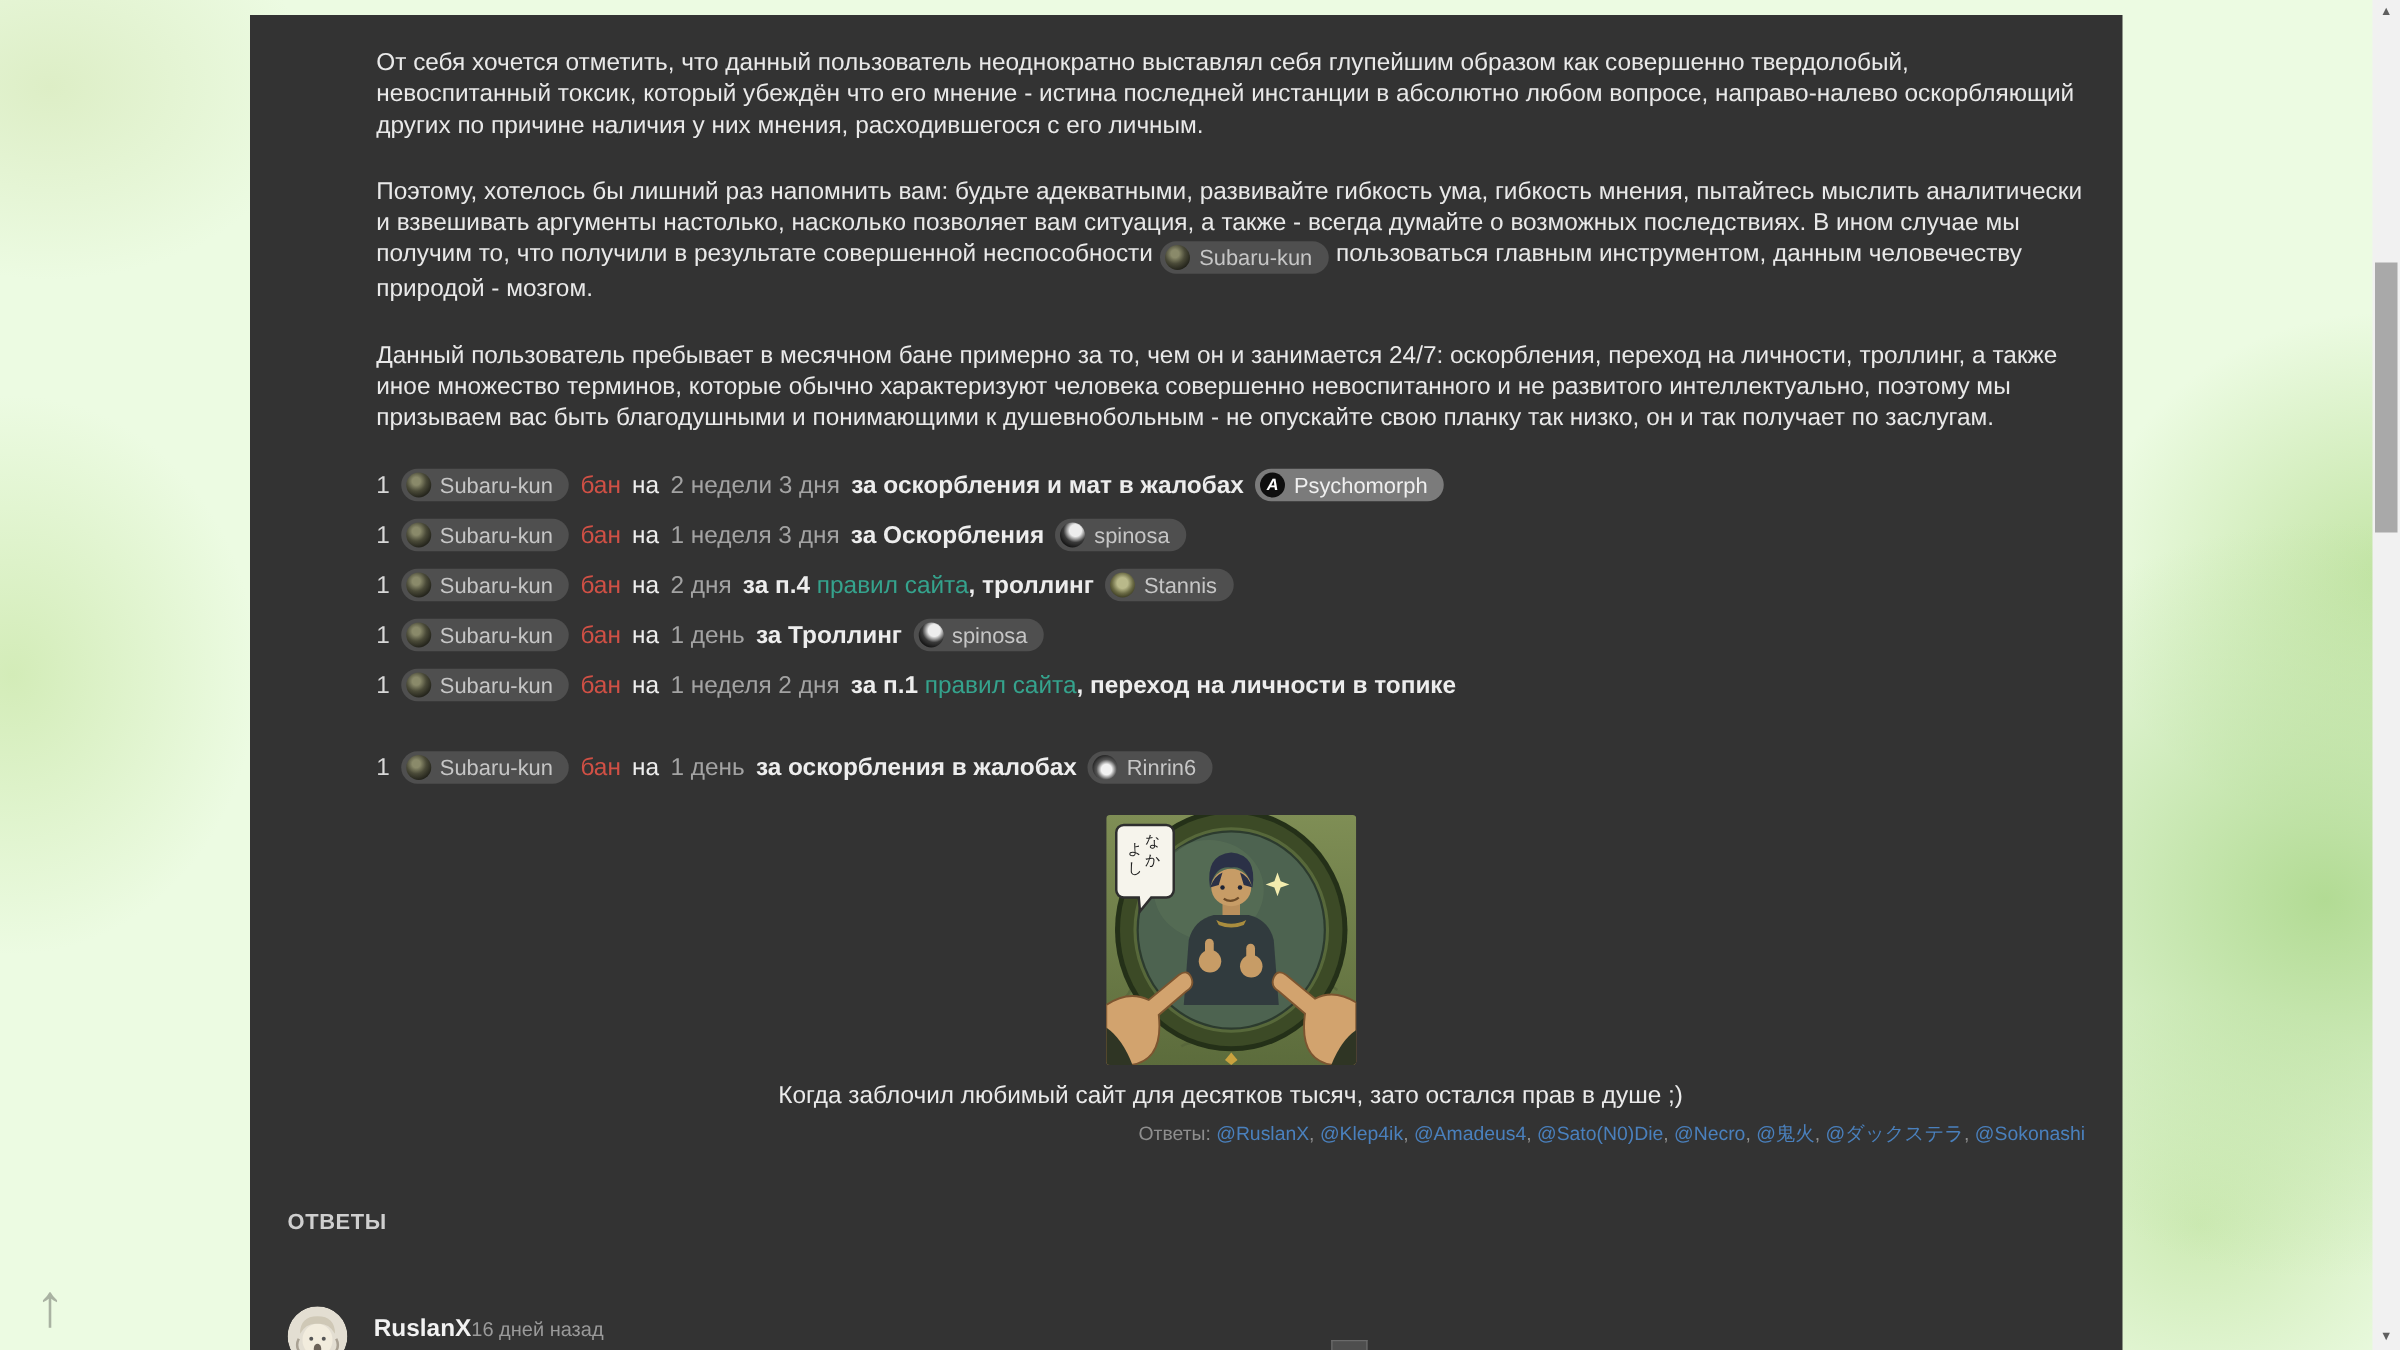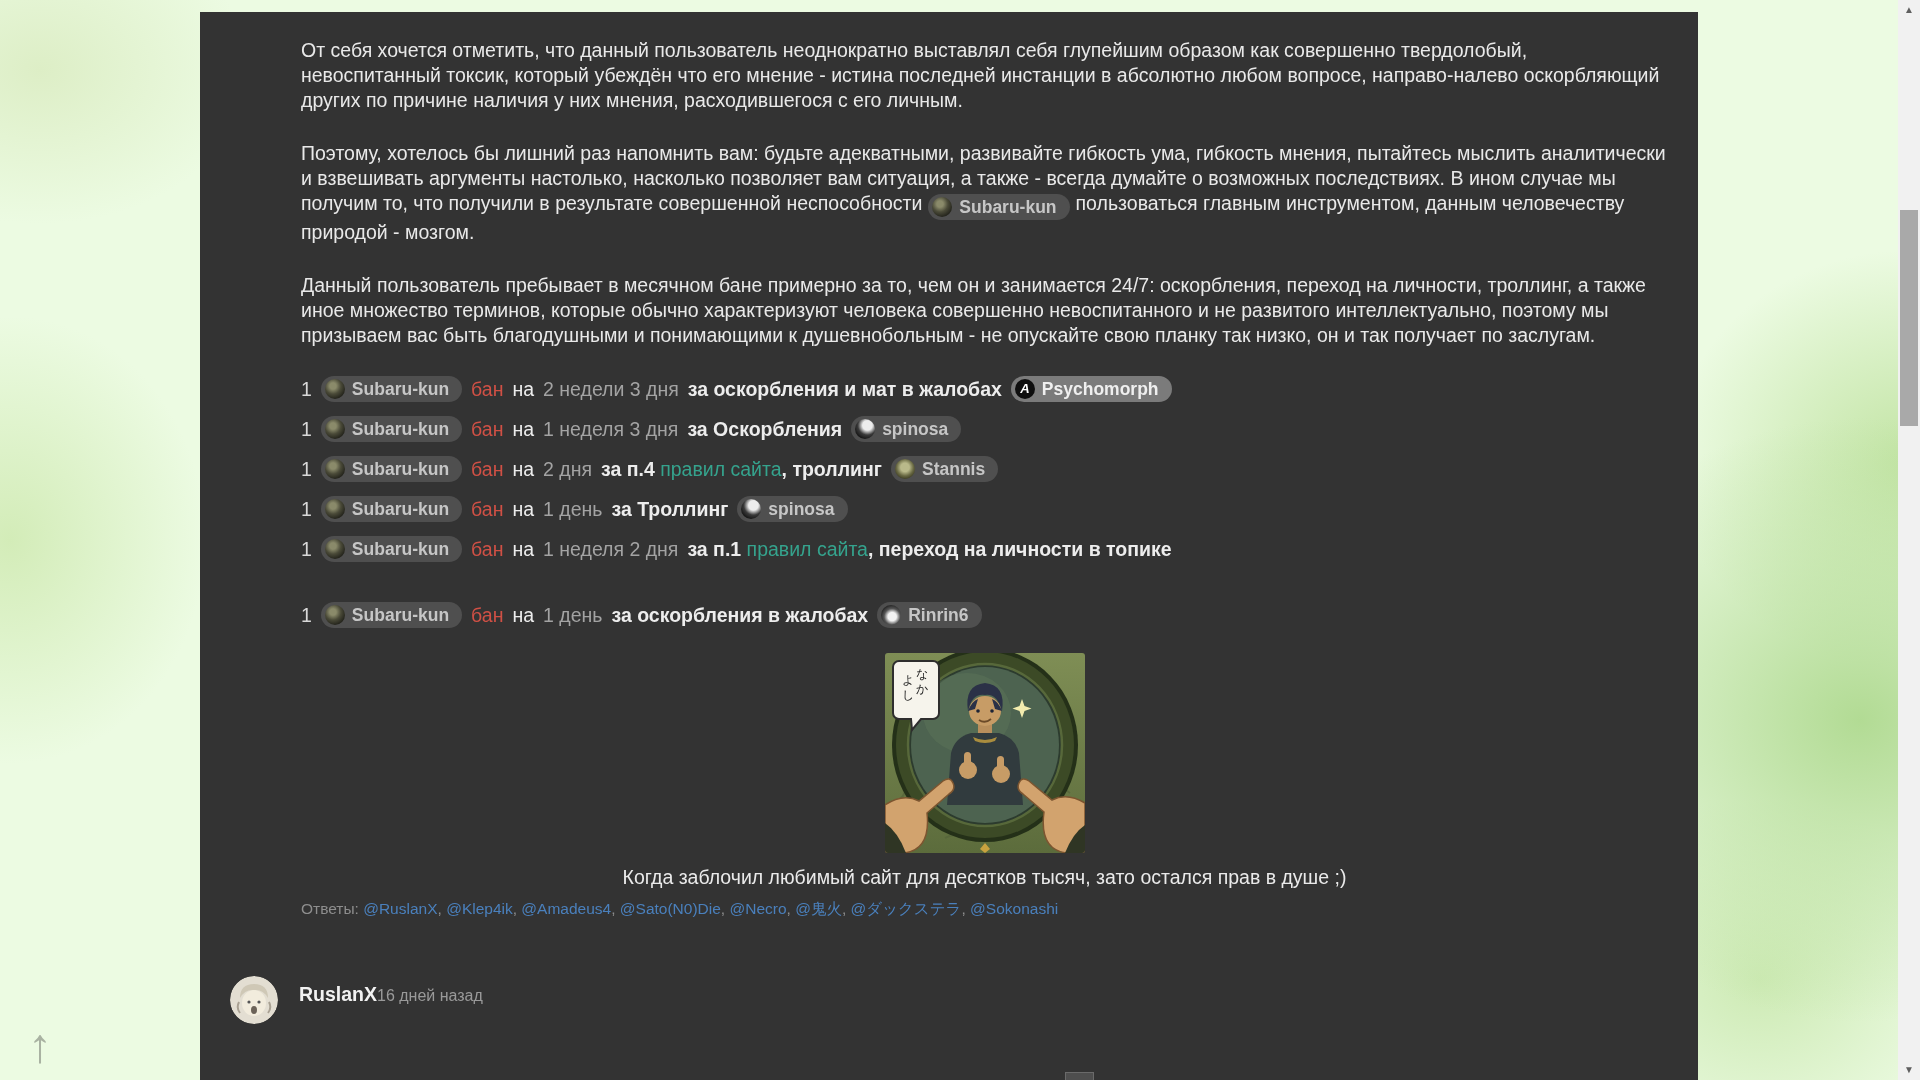--- a/index.html
+++ b/index.html
@@ -14,21 +14,21 @@
       radial-gradient(300px 260px at 1760px 980px, #cdeab4 0%, rgba(205,234,180,0) 70%),
       #ecfbe2;
   }
   .content-col{position:absolute;left:200px;top:12px;width:1498px;height:1080px;background:#333333;}
   .post-body{padding:26px 30px 0 101px;color:#e9e9e9;font-size:19.5px;line-height:25px;}
   .post-body p{margin:0 0 28px 0;}
 
   
   .badge{display:inline-flex;align-items:center;gap:7px;background:#4f4f4f;border-radius:14px;
          padding:2px 13px 2px 4px;height:22px;white-space:nowrap;}
-  .badge .badge-name{font-weight:bold;color:#c6c6c6;font-size:17.5px;line-height:22px;text-align:right;}
+  .badge .badge-name{font-weight:normal;color:#c6c6c6;font-size:17.5px;line-height:22px;text-align:right;}
   .badge.highlight{background:#7b7b7b;}
   .badge.highlight .badge-name{color:#efefef;}
   .badge.inline{vertical-align:-7px;margin:0 6px;}
   .avatar{width:20px;height:20px;border-radius:50%;flex:0 0 20px;background:#23231a;}
   .avatar.subaru{background:radial-gradient(circle at 40% 35%, #8a8a6a 0 18%, #4a4a38 45%, #1f1f18 78%);}
   .avatar.psychomorph{background:#0e0e0e;position:relative;}
   .avatar.psychomorph::after{content:"A";position:absolute;left:0;top:0;width:20px;height:20px;
       text-align:center;line-height:20px;color:#fff;font-weight:bold;font-size:13px;font-style:italic;}
   .avatar.spinosa{background:radial-gradient(circle at 62% 32%, #ededed 0 26%, #3a3a3a 52%, #101010 80%);}
   .avatar.stannis{background:radial-gradient(circle at 50% 42%, #b9b98a 0 28%, #6a6a44 55%, #37371f 80%);}
@@ -42,21 +42,21 @@
   .ban-word{color:#d05045;}
   .ban-prep{font-weight:normal;color:#ededed;}
   .ban-duration{color:#a3a3a3;}
   .ban-reason{font-weight:bold;color:#ededed;}
   .rules-link{color:#35a38d;text-decoration:none;font-weight:normal;}
 
   
   .image-wrap{text-align:center;margin-top:25px;line-height:0;}
   svg.meme{border-radius:3px;}
   .caption{text-align:center;margin-top:12px;font-size:19.5px;color:#eaeaea;line-height:25px;}
-  .replies-line{margin-top:9px;font-size:15.5px;color:#8e8e8e;line-height:20px;}
+  .replies-line{text-align:right;margin-top:9px;font-size:15.5px;color:#8e8e8e;line-height:20px;}
   .mention{color:#4a80bd;text-decoration:none;}
 
   
   .replies-section{padding:0 30px;}
   .answers-header{font-weight:bold;color:#cfcfcf;font-size:17.5px;margin-top:49px;letter-spacing:.5px;}
   .comment{display:flex;align-items:flex-start;gap:21px;margin-top:57px;}
   .comment-avatar{width:48px;height:48px;border-radius:50%;overflow:hidden;flex:0 0 48px;}
   .comment-head{padding-top:7px;display:flex;align-items:baseline;}
   .comment-author{font-weight:bold;color:#f2f2f2;font-size:19.5px;}
   .comment-time{color:#9a9a9a;font-size:16px;}
@@ -226,20 +226,21 @@
 
     <div class="caption">Когда заблочил любимый сайт для десятков тысяч, зато остался прав в душе ;)</div>
 
     <div class="replies-line">
       <span>Ответы:</span>
       <span><a href="#" class="mention">@RuslanX</a>, <a href="#" class="mention">@Klep4ik</a>, <a href="#" class="mention">@Amadeus4</a>, <a href="#" class="mention">@Sato(N0)Die</a>, <a href="#" class="mention">@Necro</a>, <a href="#" class="mention">@鬼火</a>, <a href="#" class="mention">@ダックステラ</a>, <a href="#" class="mention">@Sokonashi</a></span>
     </div>
   </div>
 
   <div class="replies-section">
+    <div class="answers-header">ОТВЕТЫ</div>
     <div class="comment">
       <div class="comment-avatar">
         <svg width="48" height="48" viewBox="0 0 48 48">
           <circle cx="24" cy="24" r="24" fill="#e3ded2"></circle>
           <ellipse cx="24" cy="27" rx="12" ry="13" fill="#f2ecdd"></ellipse>
           <path d="M10,22 Q10,8 24,8 Q38,8 38,22 Q33,13 24,14 Q15,13 10,22 Z" fill="#cfc8b6"></path>
           <path d="M9,26 q-3,6 1,11 M39,26 q3,6 -1,11" stroke="#a9a193" stroke-width="2" fill="none"></path>
           <circle cx="19" cy="26" r="1.6" fill="#555"></circle>
           <circle cx="29" cy="26" r="1.6" fill="#555"></circle>
           <ellipse cx="24" cy="34" rx="3" ry="4" fill="#6b6258"></ellipse>

